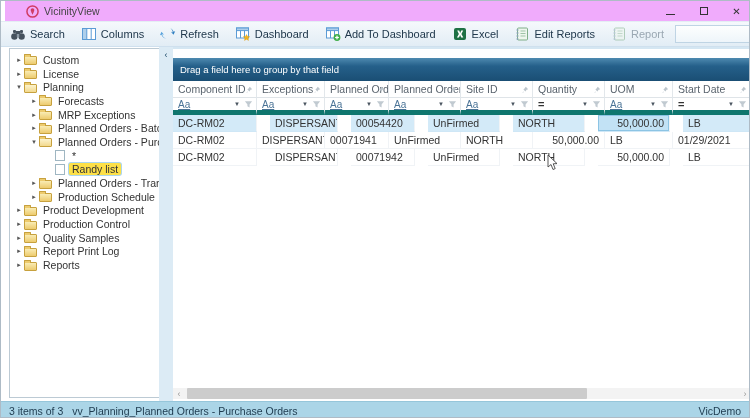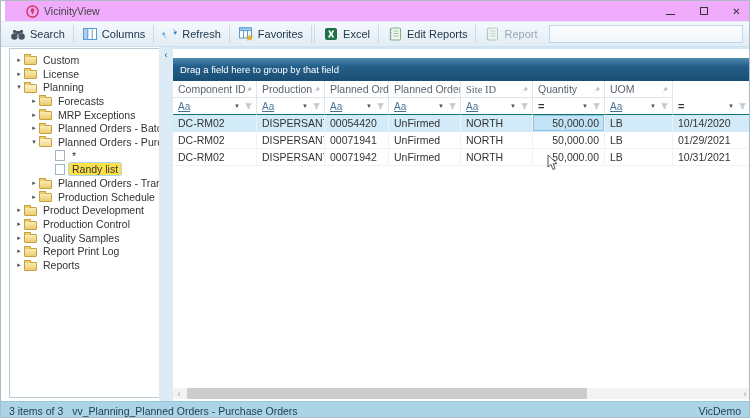--- a/index.html
+++ b/index.html
@@ -41,24 +41,24 @@
   .collapse-btn { width:12px; height:15px; margin:1px auto; text-align:center; font-size:9px; color:#1c4a68; line-height:15px; }
 
   .content { position:absolute; left:172px; top:46px; width:578px; height:354px; background:#fff; border-top:2px solid #d4e6f2; }
   .groupbar { position:absolute; left:0; top:9px; width:100%; height:23px;
     background:linear-gradient(#4e8ab0 0%, #25608a 35%, #1a4e74 100%);
     display:flex; align-items:center; overflow:hidden; }
   .groupbar .gtitle { font-size:15px; color:#8ab7d4; margin-left:5px; letter-spacing:.5px; }
   .groupbar .ghint { font-size:9.5px; color:#fff; margin-left:7px; }
 
   .grid { position:absolute; left:0; top:32px; width:100%; }
-  .hrow, .frow, .drow { display:flex; }
+  .hrow, .frow, .drow { display:flex;justify-content:space-between; }
   .hcell { height:17px; display:flex; align-items:center; font-size:10.5px; color:#5a646e; border-right:1px solid #e2e7eb; border-bottom:1px solid #dfe4e8; padding-left:5px; overflow:hidden; white-space:nowrap; background:#fff; position:relative; }
   .hcell svg { position:absolute; right:3px; top:5px; }
-  .fcell { height:17px; display:flex; align-items:center; font-size:10px; border-right:1px solid #e2e7eb; border-bottom:1px solid #0f766e; padding:0 3px 0 5px; background:#fff; }
+  .fcell { height:17px; display:flex; align-items:center; font-size:10px; border-right:1px solid #e2e7eb; border-bottom:5px solid #0f766e; padding:0 3px 0 5px; background:#fff; }
   .fglyph-aa { color:#4a7396; text-decoration:underline; font-size:10px; }
   .fglyph-eq { color:#333; font-weight:bold; font-size:11px; }
   .fspacer { flex:1; }
   .fdrop { font-size:6px; color:#4a5560; margin-right:4px; }
   .dcell { height:17px; font-size:10.5px; color:#333; padding:2px 5px 0 5px; border-right:1px solid #f0f3f6; border-bottom:1px solid #f0f3f6; overflow:hidden; white-space:nowrap; }
   .drow.sel .dcell { background:#d3eaf8; border-bottom-color:#cfe7f6; }
   .drow.sel .dcell.focus { background:#c2e2f5; box-shadow:inset 0 0 0 1px #8cc4e4; }
 
   .hscroll { position:absolute; left:0; bottom:2px; width:100%; height:11px; background:#f3f3f3; display:flex; align-items:center; }
   .harrow { width:12px; text-align:center; font-size:9px; color:#9a9a9a; }
@@ -127,23 +127,35 @@
     </div>
     <div class="tsep"></div>
     <div class="tbtn">
       <svg class="ticon" viewBox="0 0 16 16">
         <rect x="1.5" y="2" width="12" height="10" fill="#fff" stroke="#5b9bd5"></rect>
         <rect x="1.5" y="2" width="12" height="2.6" fill="#aecfeb" stroke="#5b9bd5"></rect>
         <line x1="5.5" y1="4.6" x2="5.5" y2="12" stroke="#5b9bd5"></line>
           <line x1="9.5" y1="4.6" x2="9.5" y2="12" stroke="#5b9bd5"></line>
         <path d="M11.5 8.5 l1 2 2.2.2 -1.7 1.5 .5 2.2 -2-1.2 -2 1.2 .5-2.2 -1.7-1.5 2.2-.2z" fill="#f2b41e" stroke="#d79a10" stroke-width=".4"></path>
       </svg>
-      <span>Favorites</span>
-    </div>
-    <div class="tsep"></div>
+      <span>Dashboard</span>
+    </div>
+    <div class="tsep"></div>
+    <div class="tbtn">
+      <svg class="ticon" viewBox="0 0 16 16">
+        <rect x="1.5" y="2" width="12" height="10" fill="#fff" stroke="#5b9bd5"></rect>
+        <rect x="1.5" y="2" width="12" height="2.6" fill="#aecfeb" stroke="#5b9bd5"></rect>
+        <line x1="5.5" y1="4.6" x2="5.5" y2="12" stroke="#5b9bd5"></line>
+          <line x1="9.5" y1="4.6" x2="9.5" y2="12" stroke="#5b9bd5"></line>
+        <circle cx="12" cy="11.5" r="3.4" fill="#3fae49"></circle>
+        <rect x="11.4" y="9.6" width="1.2" height="3.8" fill="#fff"></rect>
+          <rect x="10.1" y="10.9" width="3.8" height="1.2" fill="#fff"></rect>
+      </svg>
+      <span>Add To Dashboard</span>
+    </div>
     <div class="tsep"></div>
     <div class="tbtn">
       <svg class="ticon" viewBox="0 0 16 16">
         <rect x="2" y="2" width="12" height="12" rx="2" fill="#1e7145"></rect>
         <path d="M5.2 4.5h2L8.2 7l1-2.5h2L9.4 8l1.9 3.5h-2.1L8.1 9l-1.1 2.5H4.9L6.9 8z" fill="#fff"></path>
       </svg>
       <span>Excel</span>
     </div>
     <div class="tsep"></div>
     <div class="tbtn">
@@ -276,56 +288,63 @@
     <div class="grid">
       <div class="hrow" id="hrow">
           <div class="hcell" style="width: 84px;">
             <span>Component ID</span>
             <svg width="8" height="8" viewBox="0 0 10 10">
               <path d="M6 1l3 3-2 .6L5.6 7 3 4.4 4.4 3z" fill="#bcc5cc"></path>
               <path d="M3.2 6.8 L1 9 l2.6-1.4z" fill="#bcc5cc"></path>
             </svg>
           </div>
           <div class="hcell" style="width: 68px;">
-            <span>Production</span>
+            <span>Exceptions</span>
             <svg width="8" height="8" viewBox="0 0 10 10">
               <path d="M6 1l3 3-2 .6L5.6 7 3 4.4 4.4 3z" fill="#bcc5cc"></path>
               <path d="M3.2 6.8 L1 9 l2.6-1.4z" fill="#bcc5cc"></path>
             </svg>
           </div>
           <div class="hcell" style="width: 64px;">
             <span>Planned Order N</span>
             <svg width="8" height="8" viewBox="0 0 10 10">
               <path d="M6 1l3 3-2 .6L5.6 7 3 4.4 4.4 3z" fill="#bcc5cc"></path>
               <path d="M3.2 6.8 L1 9 l2.6-1.4z" fill="#bcc5cc"></path>
             </svg>
           </div>
           <div class="hcell" style="width: 72px;">
             <span>Planned Order St</span>
             <svg width="8" height="8" viewBox="0 0 10 10">
               <path d="M6 1l3 3-2 .6L5.6 7 3 4.4 4.4 3z" fill="#bcc5cc"></path>
               <path d="M3.2 6.8 L1 9 l2.6-1.4z" fill="#bcc5cc"></path>
             </svg>
           </div>
-          <div class="hcell" style="width: 72px; font-family: Liberation Serif, serif;">
+          <div class="hcell" style="width: 72px;">
             <span>Site ID</span>
             <svg width="8" height="8" viewBox="0 0 10 10">
               <path d="M6 1l3 3-2 .6L5.6 7 3 4.4 4.4 3z" fill="#bcc5cc"></path>
               <path d="M3.2 6.8 L1 9 l2.6-1.4z" fill="#bcc5cc"></path>
             </svg>
           </div>
           <div class="hcell" style="width: 72px;">
             <span>Quantity</span>
             <svg width="8" height="8" viewBox="0 0 10 10">
               <path d="M6 1l3 3-2 .6L5.6 7 3 4.4 4.4 3z" fill="#bcc5cc"></path>
               <path d="M3.2 6.8 L1 9 l2.6-1.4z" fill="#bcc5cc"></path>
             </svg>
           </div>
           <div class="hcell" style="width: 68px;">
             <span>UOM</span>
+            <svg width="8" height="8" viewBox="0 0 10 10">
+              <path d="M6 1l3 3-2 .6L5.6 7 3 4.4 4.4 3z" fill="#bcc5cc"></path>
+              <path d="M3.2 6.8 L1 9 l2.6-1.4z" fill="#bcc5cc"></path>
+            </svg>
+          </div>
+          <div class="hcell" style="width: 78px;">
+            <span>Start Date</span>
             <svg width="8" height="8" viewBox="0 0 10 10">
               <path d="M6 1l3 3-2 .6L5.6 7 3 4.4 4.4 3z" fill="#bcc5cc"></path>
               <path d="M3.2 6.8 L1 9 l2.6-1.4z" fill="#bcc5cc"></path>
             </svg>
           </div>
         </div>
       <div class="frow" id="frow">
           <div class="fcell" style="width: 84px;">
             <span class="fglyph-aa">Aa</span>
             <span class="fspacer"></span>
@@ -393,41 +412,39 @@
         </div>
       <div id="drows">
           <div class="drow sel">
             <div class="dcell" style="width: 84px; text-align: left;">DC-RM02</div>
             <div class="dcell" style="width: 68px; text-align: left;">DISPERSANT</div>
             <div class="dcell" style="width: 64px; text-align: left;">00054420</div>
             <div class="dcell" style="width: 72px; text-align: left;">UnFirmed</div>
             <div class="dcell" style="width: 72px; text-align: left;">NORTH</div>
             <div class="dcell focus" style="width: 72px; text-align: right;">50,000.00</div>
             <div class="dcell" style="width: 68px; text-align: left;">LB</div>
-            <div class="dcell" style="width: 78px; text-align: left;">10/14/2020</div>
           </div>
           <div class="drow">
             <div class="dcell" style="width: 84px; text-align: left;">DC-RM02</div>
             <div class="dcell" style="width: 68px; text-align: left;">DISPERSANT</div>
             <div class="dcell" style="width: 64px; text-align: left;">00071941</div>
             <div class="dcell" style="width: 72px; text-align: left;">UnFirmed</div>
             <div class="dcell" style="width: 72px; text-align: left;">NORTH</div>
             <div class="dcell" style="width: 72px; text-align: right;">50,000.00</div>
             <div class="dcell" style="width: 68px; text-align: left;">LB</div>
             <div class="dcell" style="width: 78px; text-align: left;">01/29/2021</div>
           </div>
           <div class="drow">
             <div class="dcell" style="width: 84px; text-align: left;">DC-RM02</div>
             <div class="dcell" style="width: 68px; text-align: left;">DISPERSANT</div>
             <div class="dcell" style="width: 64px; text-align: left;">00071942</div>
             <div class="dcell" style="width: 72px; text-align: left;">UnFirmed</div>
             <div class="dcell" style="width: 72px; text-align: left;">NORTH</div>
             <div class="dcell" style="width: 72px; text-align: right;">50,000.00</div>
             <div class="dcell" style="width: 68px; text-align: left;">LB</div>
-            <div class="dcell" style="width: 78px; text-align: left;">10/31/2021</div>
           </div>
         </div>
     </div>
     <div class="hscroll">
       <span class="harrow">‹</span>
       <div class="htrack">
         <div class="hthumb"></div>
       </div>
       <span class="harrow">›</span>
     </div>

